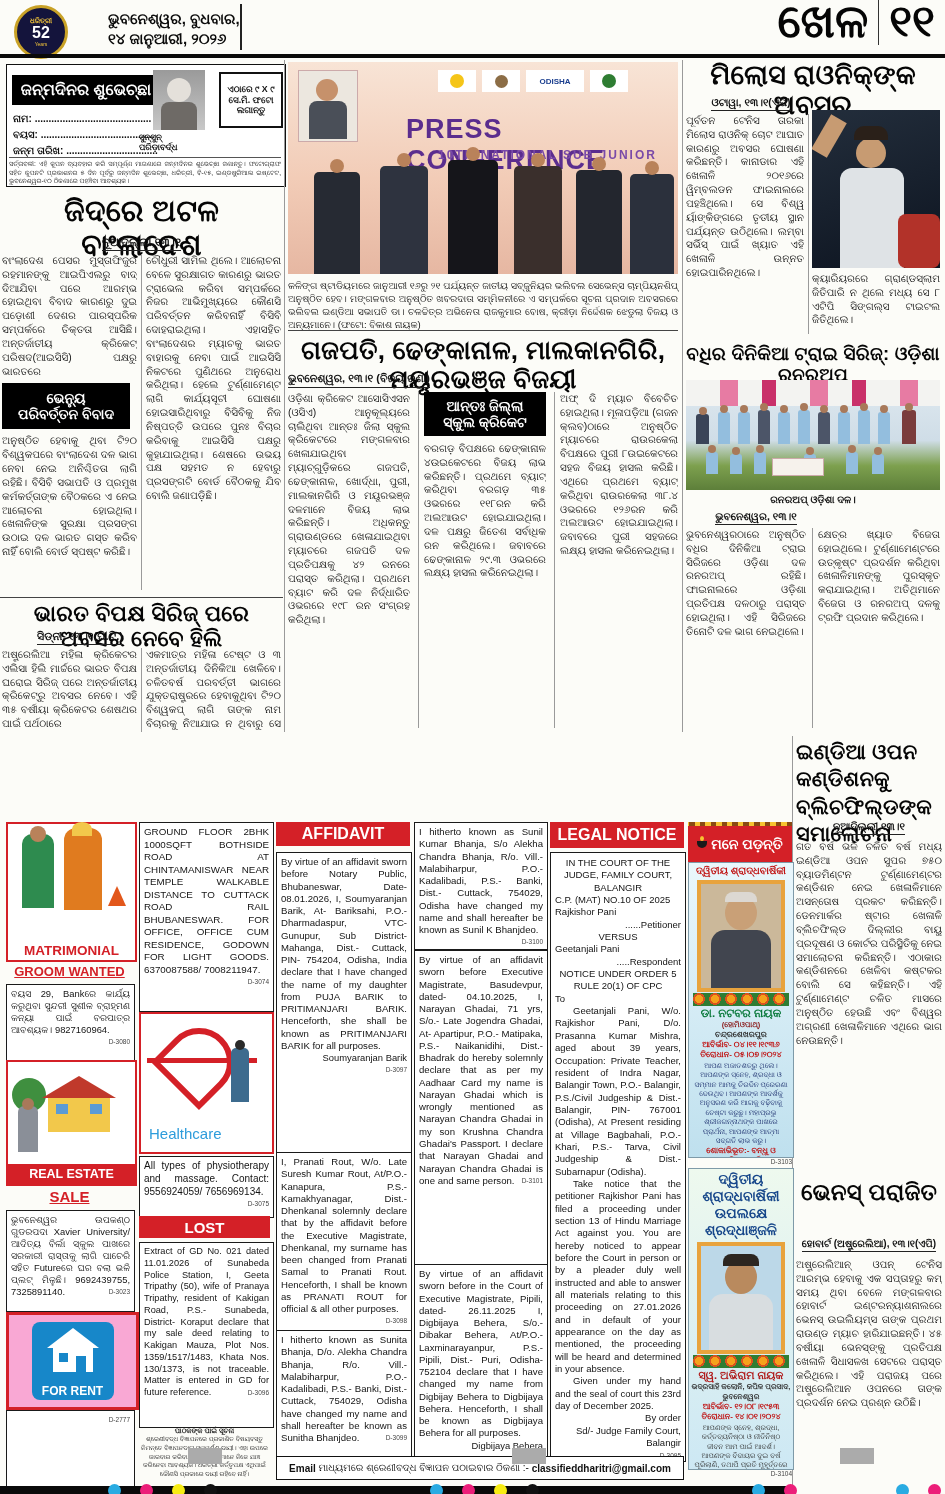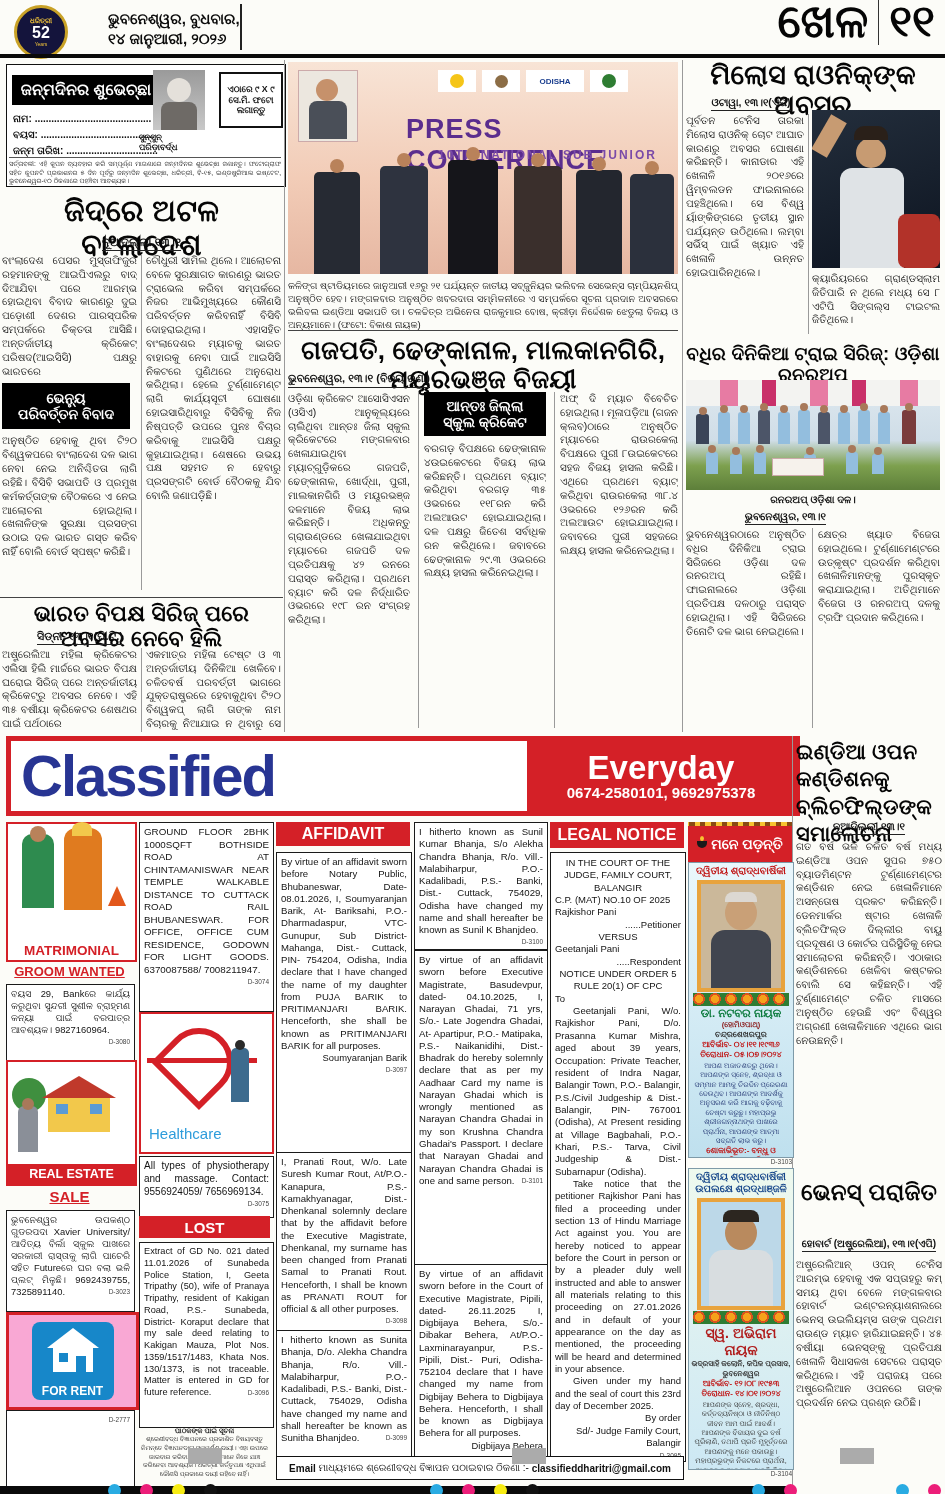--- a/index.html
+++ b/index.html
@@ -171,34 +171,25 @@
     <div class="tfig" style="left:216px;top:30px;width:14px;height:34px;background:#7a3c3c"></div>
     <div class="tfig" style="left:20px;top:72px;width:12px;height:22px"></div>
     <div class="tfig" style="left:44px;top:74px;width:12px;height:20px"></div>
     <div class="tfig" style="left:68px;top:72px;width:12px;height:22px"></div>
     <div class="tfig" style="left:118px;top:74px;width:12px;height:20px"></div>
     <div class="tfig" style="left:160px;top:72px;width:12px;height:22px"></div>
     <div class="tfig" style="left:186px;top:74px;width:12px;height:20px"></div>
     <div class="abs" style="left:86px;top:78px;width:50px;height:16px;background:#f6f2ec;border:1px solid #caa"></div>
   </div>
   <div class="abs" style="left:686px;top:494px;width:254px;text-align:center;font-size:10px;font-weight:bold">ରନରଅପ୍ ଓଡ଼ିଶା ଦଳ।</div>
-  <div class="abs dl" style="left:686px;top:510px;width:140px;font-size:10.5px;text-align:right"><span class="dlu">ଭୁବନେଶ୍ୱର, ୧୩।୧</span></div>
+  <div class="abs dl" style="left:686px;top:510px;width:140px;font-size:10.5px;text-align:center"><span class="dlu">ଭୁବନେଶ୍ୱର, ୧୩।୧</span></div>
   <div class="abs bt" style="left:818px;top:528px;width:122px;height:202px">କ୍ଷେତ୍ର ଖ୍ୟାତ ବିଜେତା ହୋଇଥିଲେ। ଟୁର୍ଣ୍ଣାମେଣ୍ଟରେ ଉତ୍କୃଷ୍ଟ ପ୍ରଦର୍ଶନ କରିଥିବା ଖେଳାଳିମାନଙ୍କୁ ପୁରସ୍କୃତ କରାଯାଇଥିଲା। ଅତିଥିମାନେ ବିଜେତା ଓ ରନରଅପ୍ ଦଳକୁ ଟ୍ରଫି ପ୍ରଦାନ କରିଥିଲେ।</div>
   <div class="abs bt" style="left:686px;top:528px;width:120px;height:202px">ଭୁବନେଶ୍ୱରଠାରେ ଅନୁଷ୍ଠିତ ବଧିର ଦିନିକିଆ ଟ୍ରାଇ ସିରିଜରେ ଓଡ଼ିଶା ଦଳ ରନରଅପ୍ ରହିଛି। ଫାଇନାଲରେ ଓଡ଼ିଶା ପ୍ରତିପକ୍ଷ ଦଳଠାରୁ ପରାସ୍ତ ହୋଇଥିଲା। ଏହି ସିରିଜରେ ତିନୋଟି ଦଳ ଭାଗ ନେଇଥିଲେ।</div>
   <div class="vr" style="left:812px;top:528px;height:200px"></div>
 
-  <div class="abs" style="left:6px;top:736px;width:784px;height:70px;border:5px solid #d42027;background:#fff;display:flex">
-    <div style="flex:1;display:flex;align-items:center;padding-left:10px">
-      <span style="font-size:58px;font-weight:bold;color:#283593;letter-spacing:-2px;line-height:.9">Classified</span>
-    </div>
-    <div style="width:268px;background:#d42027;color:#fff;display:flex;flex-direction:column;align-items:center;justify-content:center">
-      <span style="font-size:33px;font-weight:bold;line-height:1">Everyday</span>
-      <span style="font-size:15px;font-weight:bold">0674-2580101, 9692975378</span>
-    </div>
-  </div>
   <div class="vr" style="left:792px;top:736px;height:754px"></div>
 
   <div class="abs hl" style="left:796px;top:738px;width:146px;font-size:21px;text-align:left;line-height:1.3">
     <div>ଇଣ୍ଡିଆ ଓପନ</div>
     <div>କଣ୍ଡିଶନକୁ ବ୍ଲିଚଫିଲ୍ଡଙ୍କ</div>
     <div>ସମାଲୋଚନା</div>
   </div>
   <div class="abs dl" style="left:796px;top:820px;width:146px;font-size:10.5px"><span class="dlu">ନୂଆଦିଲ୍ଲୀ,୧୩।୧</span></div>
   <div class="abs bt" style="left:796px;top:840px;width:146px;height:328px">ଗତ ବର୍ଷ ଭଳି ଚଳିତ ବର୍ଷ ମଧ୍ୟ ଇଣ୍ଡିଆ ଓପନ ସୁପର ୭୫୦ ବ୍ୟାଡମିଣ୍ଟନ ଟୁର୍ଣ୍ଣାମେଣ୍ଟର କଣ୍ଡିଶନ ନେଇ ଖେଳାଳିମାନେ ଅସନ୍ତୋଷ ପ୍ରକଟ କରିଛନ୍ତି। ଡେନମାର୍କର ଷ୍ଟାର ଖେଳାଳି ବ୍ଲିଚଫିଲ୍ଡ ଦିଲ୍ଲୀର ବାୟୁ ପ୍ରଦୂଷଣ ଓ କୋର୍ଟର ପରିସ୍ଥିତିକୁ ନେଇ ସମାଲୋଚନା କରିଛନ୍ତି। ଏଠାକାର କଣ୍ଡିଶନରେ ଖେଳିବା କଷ୍ଟକର ବୋଲି ସେ କହିଛନ୍ତି। ଏହି ଟୁର୍ଣ୍ଣାମେଣ୍ଟ ଚଳିତ ମାସରେ ଅନୁଷ୍ଠିତ ହେଉଛି ଏବଂ ବିଶ୍ୱର ଅଗ୍ରଣୀ ଖେଳାଳିମାନେ ଏଥିରେ ଭାଗ ନେଉଛନ୍ତି।</div>
 
@@ -330,28 +321,28 @@
     <div style="font-size:11.5px;font-weight:bold;color:#0b7a3c">ଡା. ନଟବର ନାୟକ</div>
     <div style="font-size:7.5px;color:#8a1a1a;font-weight:bold">(ହୋମିଓପାଥ୍)</div>
     <div style="font-size:8px;font-weight:bold;color:#333">ଚନ୍ଦ୍ରଶେଖରପୁର</div>
     <div style="font-size:8px;font-weight:bold;color:#c01414">ଆବିର୍ଭାବ- ୦୪।୧୧।୧୯୩୬</div>
     <div style="font-size:8px;font-weight:bold;color:#c01414">ତିରୋଧାନ- ୦୫।୦୭।୨୦୨୪</div>
     <div class="bd">ଆପଣ ଅଜାତଶତ୍ରୁ ଥିଲେ। ଆପଣଙ୍କ ସ୍ନେହ, ଶ୍ରଦ୍ଧା ଓ ସମ୍ମାନ ଆମକୁ ଚିରଦିନ ପ୍ରେରଣା ଦେଉଥିବ। ଆପଣଙ୍କ ଆଦର୍ଶକୁ ଅନୁସରଣ କରି ଆଗକୁ ବଢ଼ିବାକୁ ଚେଷ୍ଟା କରୁଛୁ। ମହାପ୍ରଭୁ ଶ୍ରୀଜଗନ୍ନାଥଙ୍କ ପାଖରେ ପ୍ରାର୍ଥନା, ଆପଣଙ୍କ ଆତ୍ମା ସଦ୍‌ଗତି ଲାଭ କରୁ।</div>
     <div style="font-size:8px;font-weight:bold;color:#c01414">ଶୋକାଭିଭୂତ:- ବନ୍ଧୁ ଓ ପରିବାରବର୍ଗ</div>
   </div>
   <div class="abs" style="left:688px;top:1158px;width:104px;text-align:right;font-size:6.5px;color:#444">D-3103</div>
   <div class="obit" style="left:688px;top:1168px;width:104px;height:300px;background:linear-gradient(180deg,#eef9ee,#cde8f4)">
-    <div class="hd" style="color:#16468a;font-size:10px">ଦ୍ୱିତୀୟ ଶ୍ରାଦ୍ଧବାର୍ଷିକୀ ଉପଲକ୍ଷେ ଶ୍ରଦ୍ଧାଞ୍ଜଳି</div>
+    <div class="hd" style="color:#16468a;font-size:14px">ଦ୍ୱିତୀୟ ଶ୍ରାଦ୍ଧବାର୍ଷିକୀ ଉପଲକ୍ଷେ ଶ୍ରଦ୍ଧାଞ୍ଜଳି</div>
     <div class="oframe" style="background:#bcd8e8;border-color:#e8a33d">
       <div class="abs" style="left:24px;top:14px;width:32px;height:34px;border-radius:50%;background:#b98a5e"></div>
       <div class="abs" style="left:22px;top:8px;width:36px;height:12px;border-radius:8px 8px 0 0;background:#2c2620"></div>
       <div class="abs" style="left:8px;top:48px;width:64px;height:56px;border-radius:14px 14px 0 0;background:#d8dde0"></div>
     </div>
     <div class="flowers"></div>
-    <div style="font-size:14px;font-weight:bold;color:#b01c1c">ସ୍ୱ. ଅଭିରାମ ନାୟକ</div>
+    <div style="font-size:11px;font-weight:bold;color:#b01c1c">ସ୍ୱ. ଅଭିରାମ ନାୟକ</div>
     <div style="font-size:7.5px;font-weight:bold;color:#333">ଭଦ୍ରସାହି କଲୋନି, କପିଳ ପ୍ରସାଦ, ଭୁବନେଶ୍ୱର</div>
     <div style="font-size:8px;font-weight:bold;color:#c01414">ଆବିର୍ଭାବ- ୧୨।୦୮।୧୯୫୩</div>
     <div style="font-size:8px;font-weight:bold;color:#c01414">ତିରୋଧାନ- ୧୪।୦୧।୨୦୨୪</div>
     <div class="bd" style="color:#333">ଆପଣଙ୍କ ସ୍ନେହ, ଶ୍ରଦ୍ଧା, କର୍ତ୍ତବ୍ୟନିଷ୍ଠା ଓ ନୀତିନିଷ୍ଠ ଜୀବନ ଆମ ପାଇଁ ଆଦର୍ଶ। ଆପଣଙ୍କ ବିଦାୟର ଦୁଇ ବର୍ଷ ପୂରିଲାଣି, ତଥାପି ପ୍ରତି ମୁହୂର୍ତ୍ତରେ ଆପଣଙ୍କୁ ମନେ ପକାଉଛୁ। ମହାପ୍ରଭୁଙ୍କ ନିକଟରେ ପ୍ରାର୍ଥନା, ଆପଣଙ୍କ ଆତ୍ମାକୁ ଶାନ୍ତି ମିଳୁ।</div>
     <div style="font-size:8.5px;font-weight:bold;color:#c01414">-:ଶୋକସନ୍ତପ୍ତ:-</div>
     <div style="font-size:7px;color:#1c2f6e;padding:0 4px">ଅକ୍ଷୟ କୁମାର ନାୟକ, ପୁତ୍ର, ମାମାଲି, ନାତୁଣୀ, ସ୍ତ୍ରୀ- ଶଶିକଳା, ପୁତ୍ର- ଆଲେଖ, କପିଳ ଓ ଅନ୍ୟାନ୍ୟ ସ୍ୱଜନ।</div>
   </div>
   <div class="abs" style="left:688px;top:1470px;width:104px;text-align:right;font-size:6.5px;color:#444">D-3104</div>
 
   <div class="abs" style="left:276px;top:1456px;width:406px;height:22px;border:1.5px solid #111;background:#fff;display:flex;align-items:center;justify-content:center;font-size:10px">

